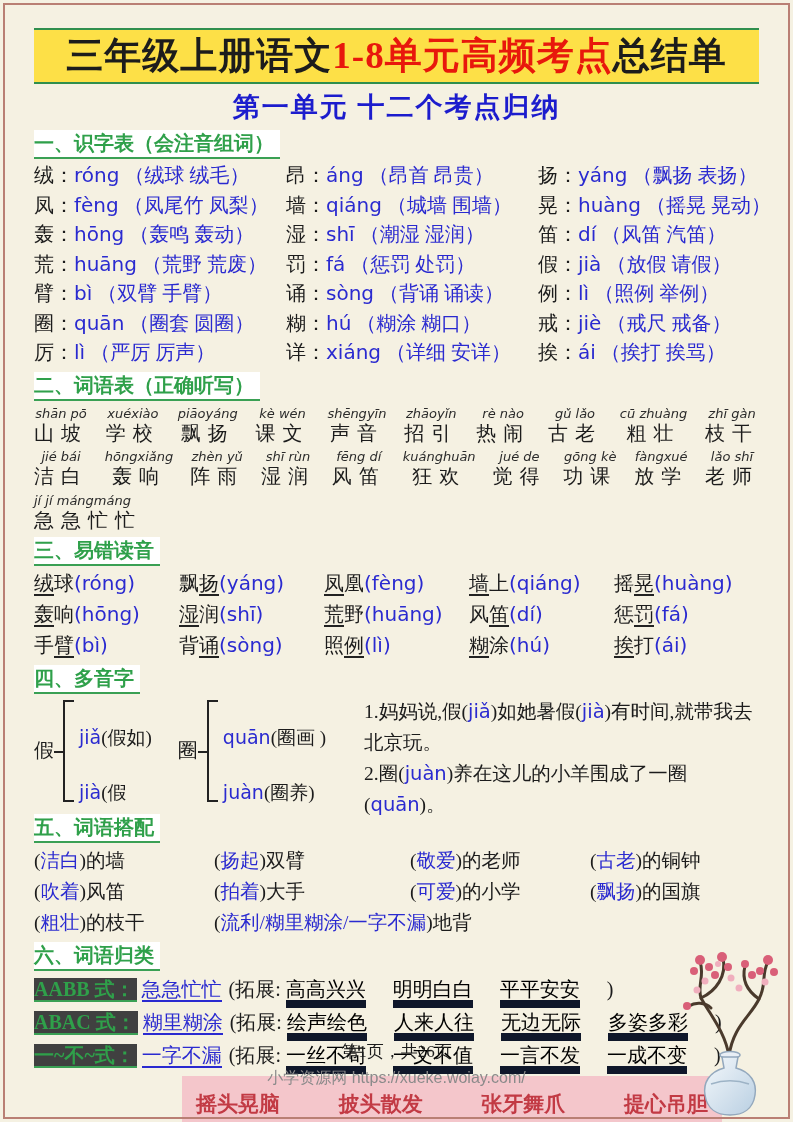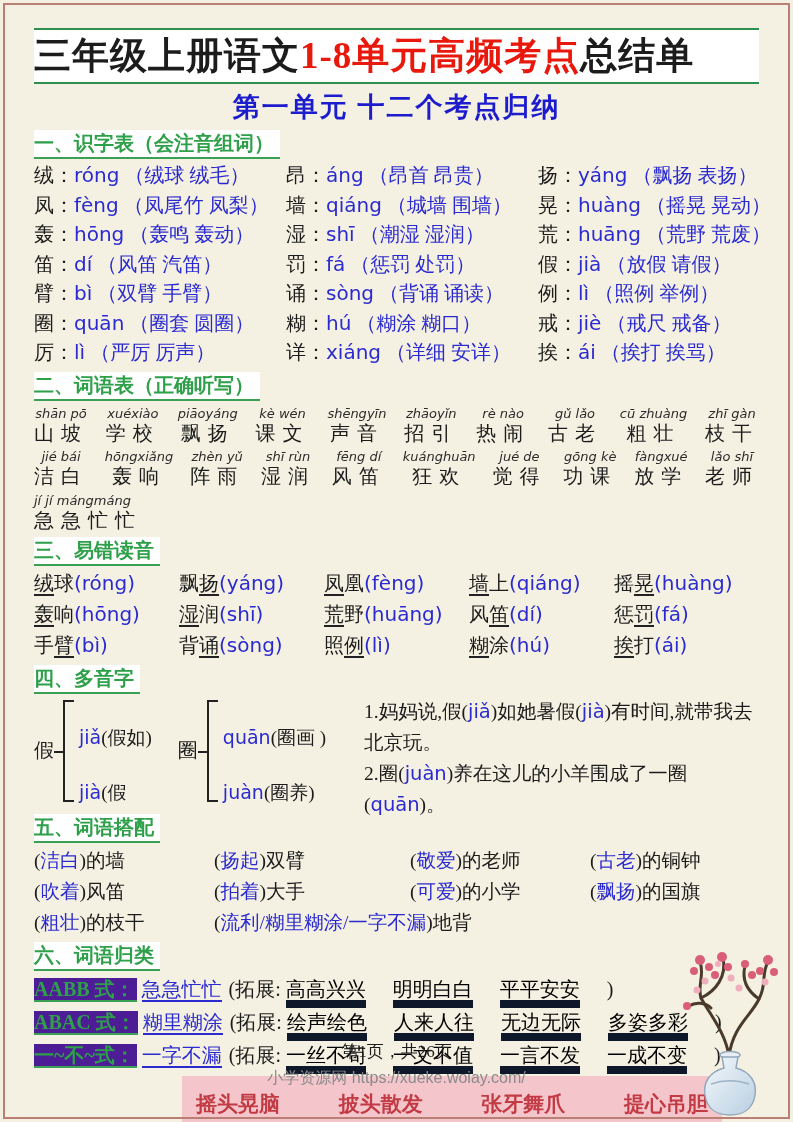--- a/index.html
+++ b/index.html
@@ -10,21 +10,21 @@
     color:#1c1c1c;
     position:relative;
     overflow:hidden;
   }
   .frame{position:absolute;inset:3px;border:2px solid #b97f74;pointer-events:none;z-index:5;}
   .content{position:relative;padding:28px 34px 0 34px;box-sizing:border-box;}
 
   
   .title-band{
     border-top:2px solid #2f8f4d;border-bottom:2px solid #2f8f4d;
-    background:#ffffff;
+    background:#fde047;text-align:center;
     font-size:37px;font-weight:bold;line-height:52px;letter-spacing:1px;
     white-space:nowrap;
   }
   .title-red{color:#e8180c;}
   .subtitle{
     text-align:center;color:#1c1ccd;font-weight:bold;
     font-size:27px;line-height:34px;margin:6px 0 2px 0;letter-spacing:2px;
   }
 
   
@@ -67,21 +67,21 @@
   .s4-left .sec-head{margin-top:8px;}
 
   
   .s5-grid{display:grid;grid-template-columns:180px 196px 180px auto;font-size:19.5px;line-height:31px;}
   .s5-row3{display:flex;font-size:19.5px;line-height:31px;}
   .s5-row3 .cell1{width:180px;flex:none;}
   .s5-item{white-space:nowrap;}
 
   
   .s6-row{font-size:20px;line-height:33px;white-space:nowrap;}
-  .s6-label{background:#4c1d95;color:#2fa04a;font-weight:bold;border-bottom:2px solid #3aa054;padding:0 2px 0 0;}
+  .s6-label{background:#404040;color:#2fa04a;font-weight:bold;border-bottom:2px solid #3aa054;padding:0 2px 0 0;}
   .s6-word{color:#2a2ad0;border-bottom:2px solid #2a2ad0;margin-right:2px;}
   .exp{color:#000000;border-bottom:8px solid #0f172a;margin-right:22px;}
   .exp:empty{display:none;margin:0;border:none;}
   .exp:last-of-type{margin-right:0;}
 
   
   .bp-box{
     margin:4px 0 0 148px;width:540px;box-sizing:border-box;
     background:#f4c6cb;padding:6px 14px 14px 14px;
     color:#c23a44;font-weight:bold;font-size:21px;
@@ -116,22 +116,22 @@
   <div class="s1-grid">
 
   <div class="s1-item"><span>绒：</span><span class="blue pysans">róng</span> <span class="blue">（绒球 绒毛）</span></div>
       <div class="s1-item"><span>昂：</span><span class="blue pysans">áng</span> <span class="blue">（昂首 昂贵）</span></div>
       <div class="s1-item"><span>扬：</span><span class="blue pysans">yáng</span> <span class="blue">（飘扬 表扬）</span></div>
       <div class="s1-item"><span>凤：</span><span class="blue pysans">fèng</span> <span class="blue">（凤尾竹 凤梨）</span></div>
       <div class="s1-item"><span>墙：</span><span class="blue pysans">qiáng</span> <span class="blue">（城墙 围墙）</span></div>
       <div class="s1-item"><span>晃：</span><span class="blue pysans">huàng</span> <span class="blue">（摇晃 晃动）</span></div>
       <div class="s1-item"><span>轰：</span><span class="blue pysans">hōng</span> <span class="blue">（轰鸣 轰动）</span></div>
       <div class="s1-item"><span>湿：</span><span class="blue pysans">shī</span> <span class="blue">（潮湿 湿润）</span></div>
+      <div class="s1-item"><span>笛：</span><span class="blue pysans">dí</span> <span class="blue">（风笛 汽笛）</span></div>
       <div class="s1-item"><span>荒：</span><span class="blue pysans">huāng</span> <span class="blue">（荒野 荒废）</span></div>
-      <div class="s1-item"><span>笛：</span><span class="blue pysans">dí</span> <span class="blue">（风笛 汽笛）</span></div>
       <div class="s1-item"><span>罚：</span><span class="blue pysans">fá</span> <span class="blue">（惩罚 处罚）</span></div>
       <div class="s1-item"><span>假：</span><span class="blue pysans">jià</span> <span class="blue">（放假 请假）</span></div>
       <div class="s1-item"><span>臂：</span><span class="blue pysans">bì</span> <span class="blue">（双臂 手臂）</span></div>
       <div class="s1-item"><span>诵：</span><span class="blue pysans">sòng</span> <span class="blue">（背诵 诵读）</span></div>
       <div class="s1-item"><span>例：</span><span class="blue pysans">lì</span> <span class="blue">（照例 举例）</span></div>
       <div class="s1-item"><span>圈：</span><span class="blue pysans">quān</span> <span class="blue">（圈套 圆圈）</span></div>
       <div class="s1-item"><span>糊：</span><span class="blue pysans">hú</span> <span class="blue">（糊涂 糊口）</span></div>
       <div class="s1-item"><span>戒：</span><span class="blue pysans">jiè</span> <span class="blue">（戒尺 戒备）</span></div>
       <div class="s1-item"><span>厉：</span><span class="blue pysans">lì</span> <span class="blue">（严厉 厉声）</span></div>
       <div class="s1-item"><span>详：</span><span class="blue pysans">xiáng</span> <span class="blue">（详细 安详）</span></div>

